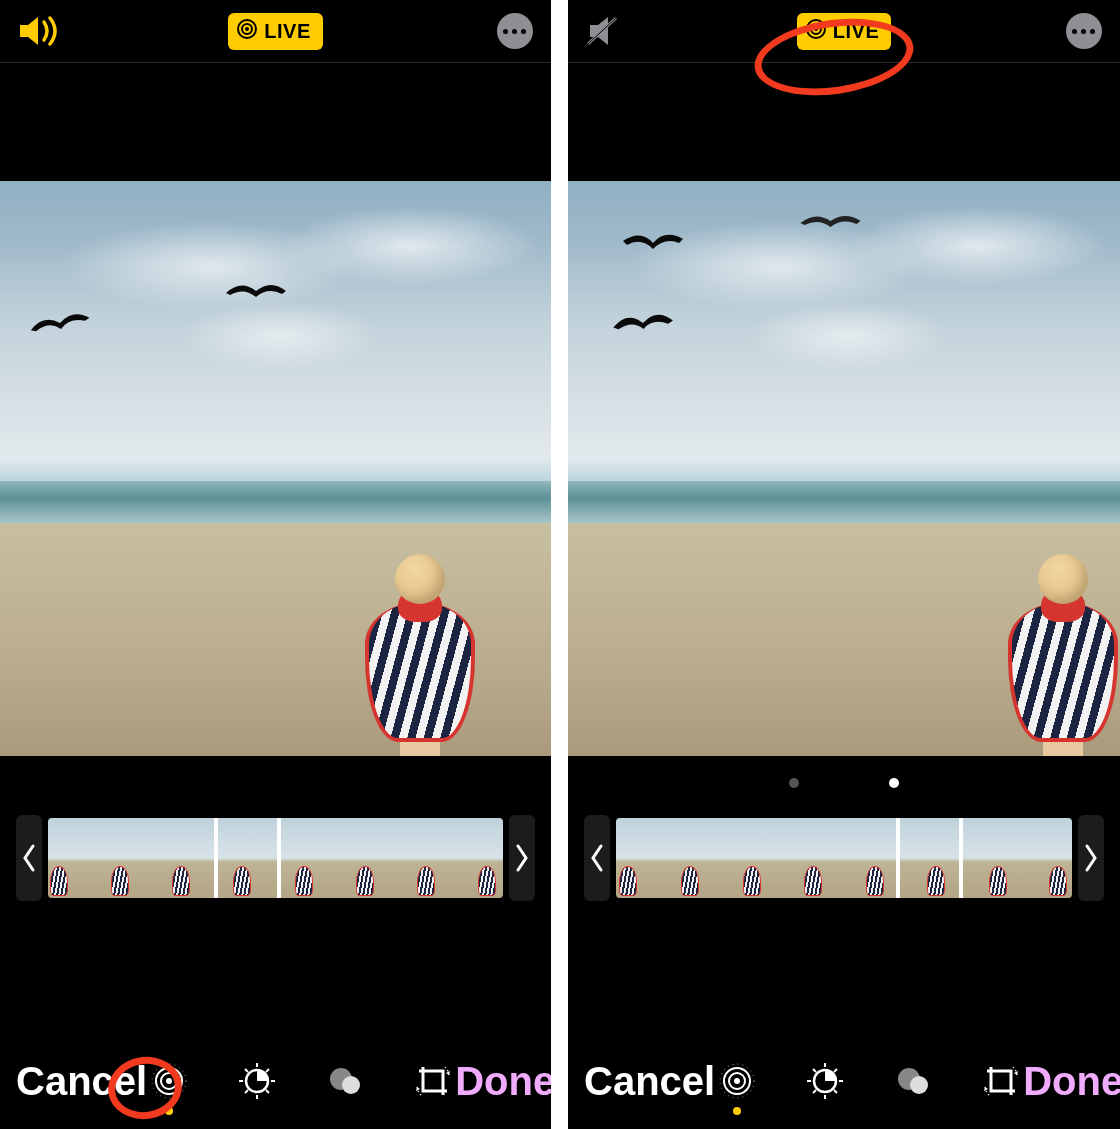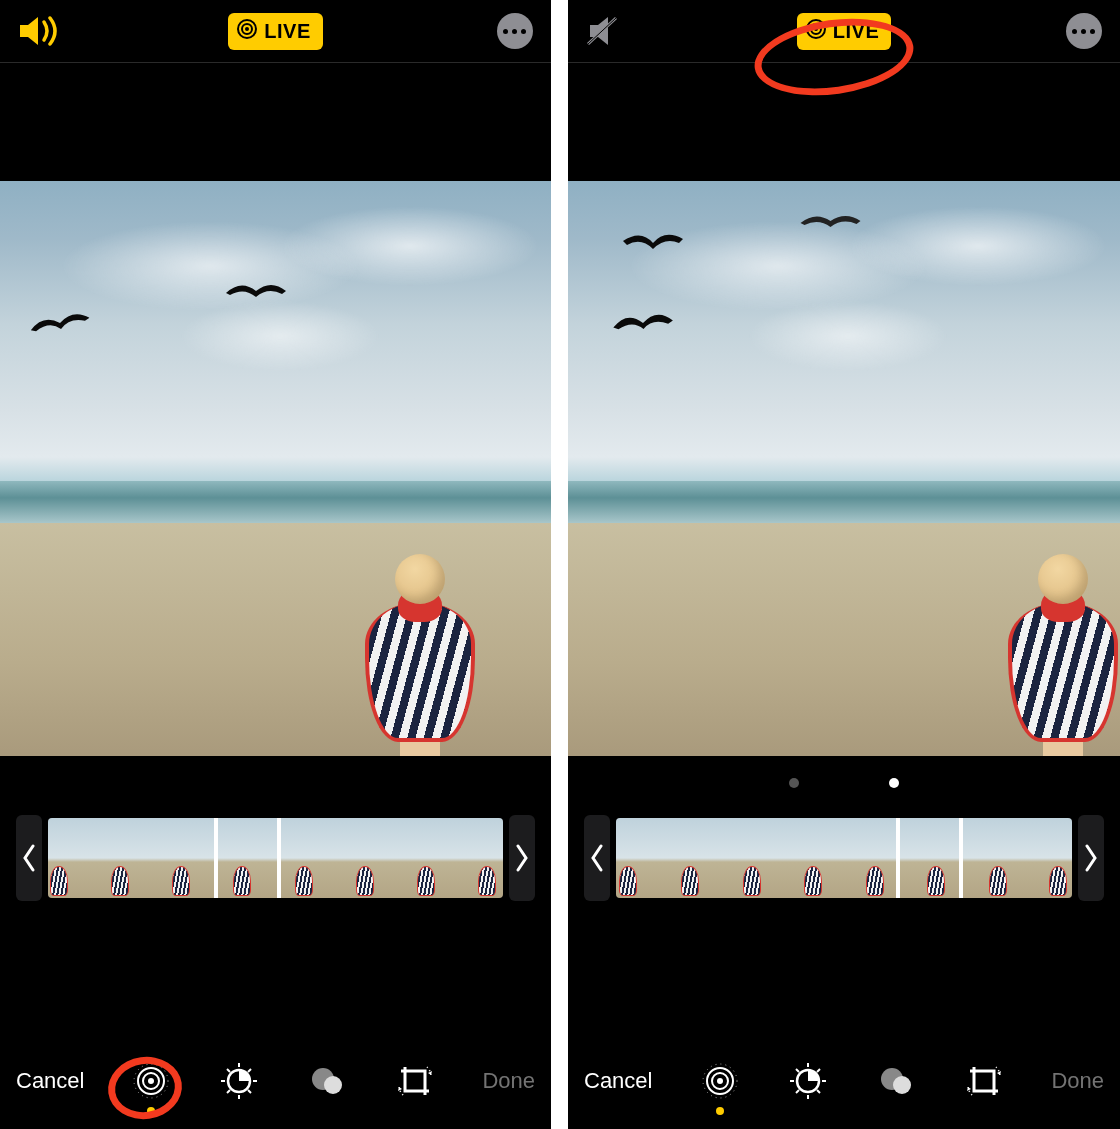--- a/index.html
+++ b/index.html
@@ -197,25 +197,25 @@
     .bottom {
       position: absolute;
       left: 0; right: 0; bottom: 18px;
       height: 60px;
       display: flex;
       align-items: center;
       justify-content: space-between;
       padding: 0 16px;
     }
     .bottom .txt {
-      font-size: 22px;
-      font-weight: 400;
+      font-size: 40px;
+      font-weight: 700;
     }
     .cancel { color: #fff; }
-    .done { color: #737373; }
+    .done { color: #f0abfc; }
     .tool-icons {
       display: flex;
       align-items: center;
       gap: 44px;
     }
     .tool-icons > .tool { position: relative; width: 44px; height: 44px; display:flex; align-items:center; justify-content:center; }
     .tool-dot {
       position: absolute; bottom: -12px; left: 50%; transform: translateX(-50%);
       width: 8px; height: 8px; border-radius: 50%; background: #ffcc00;
     }

